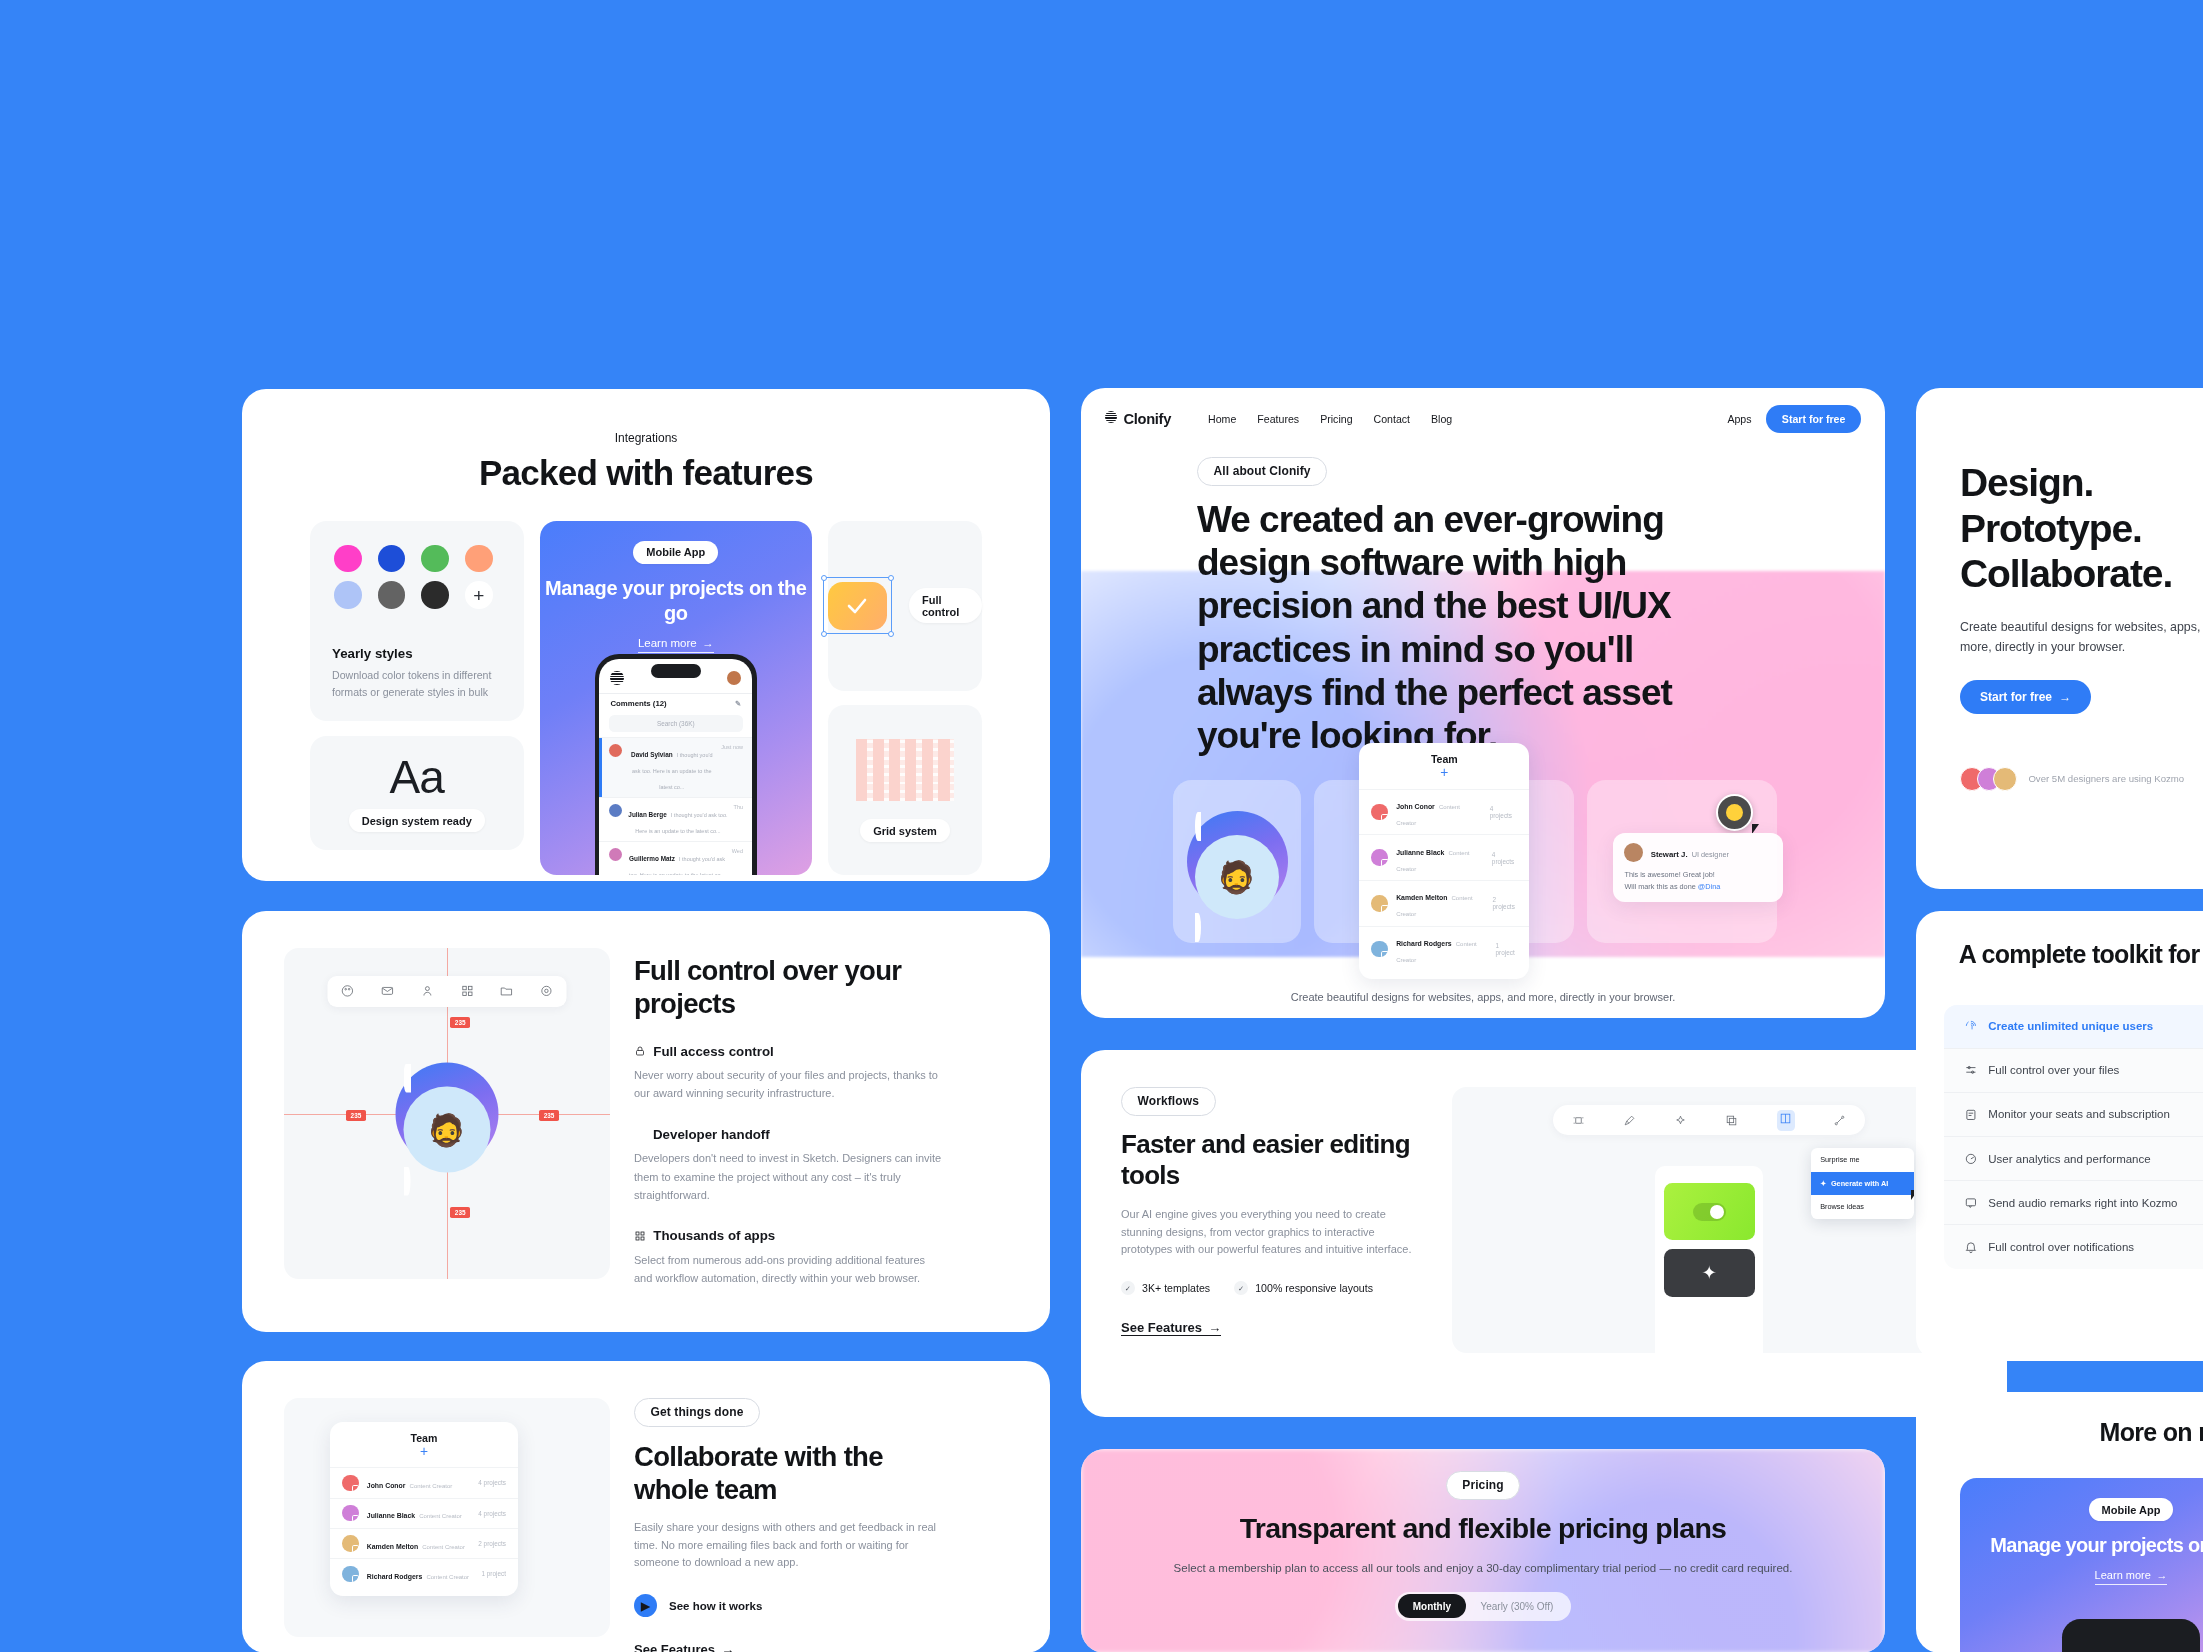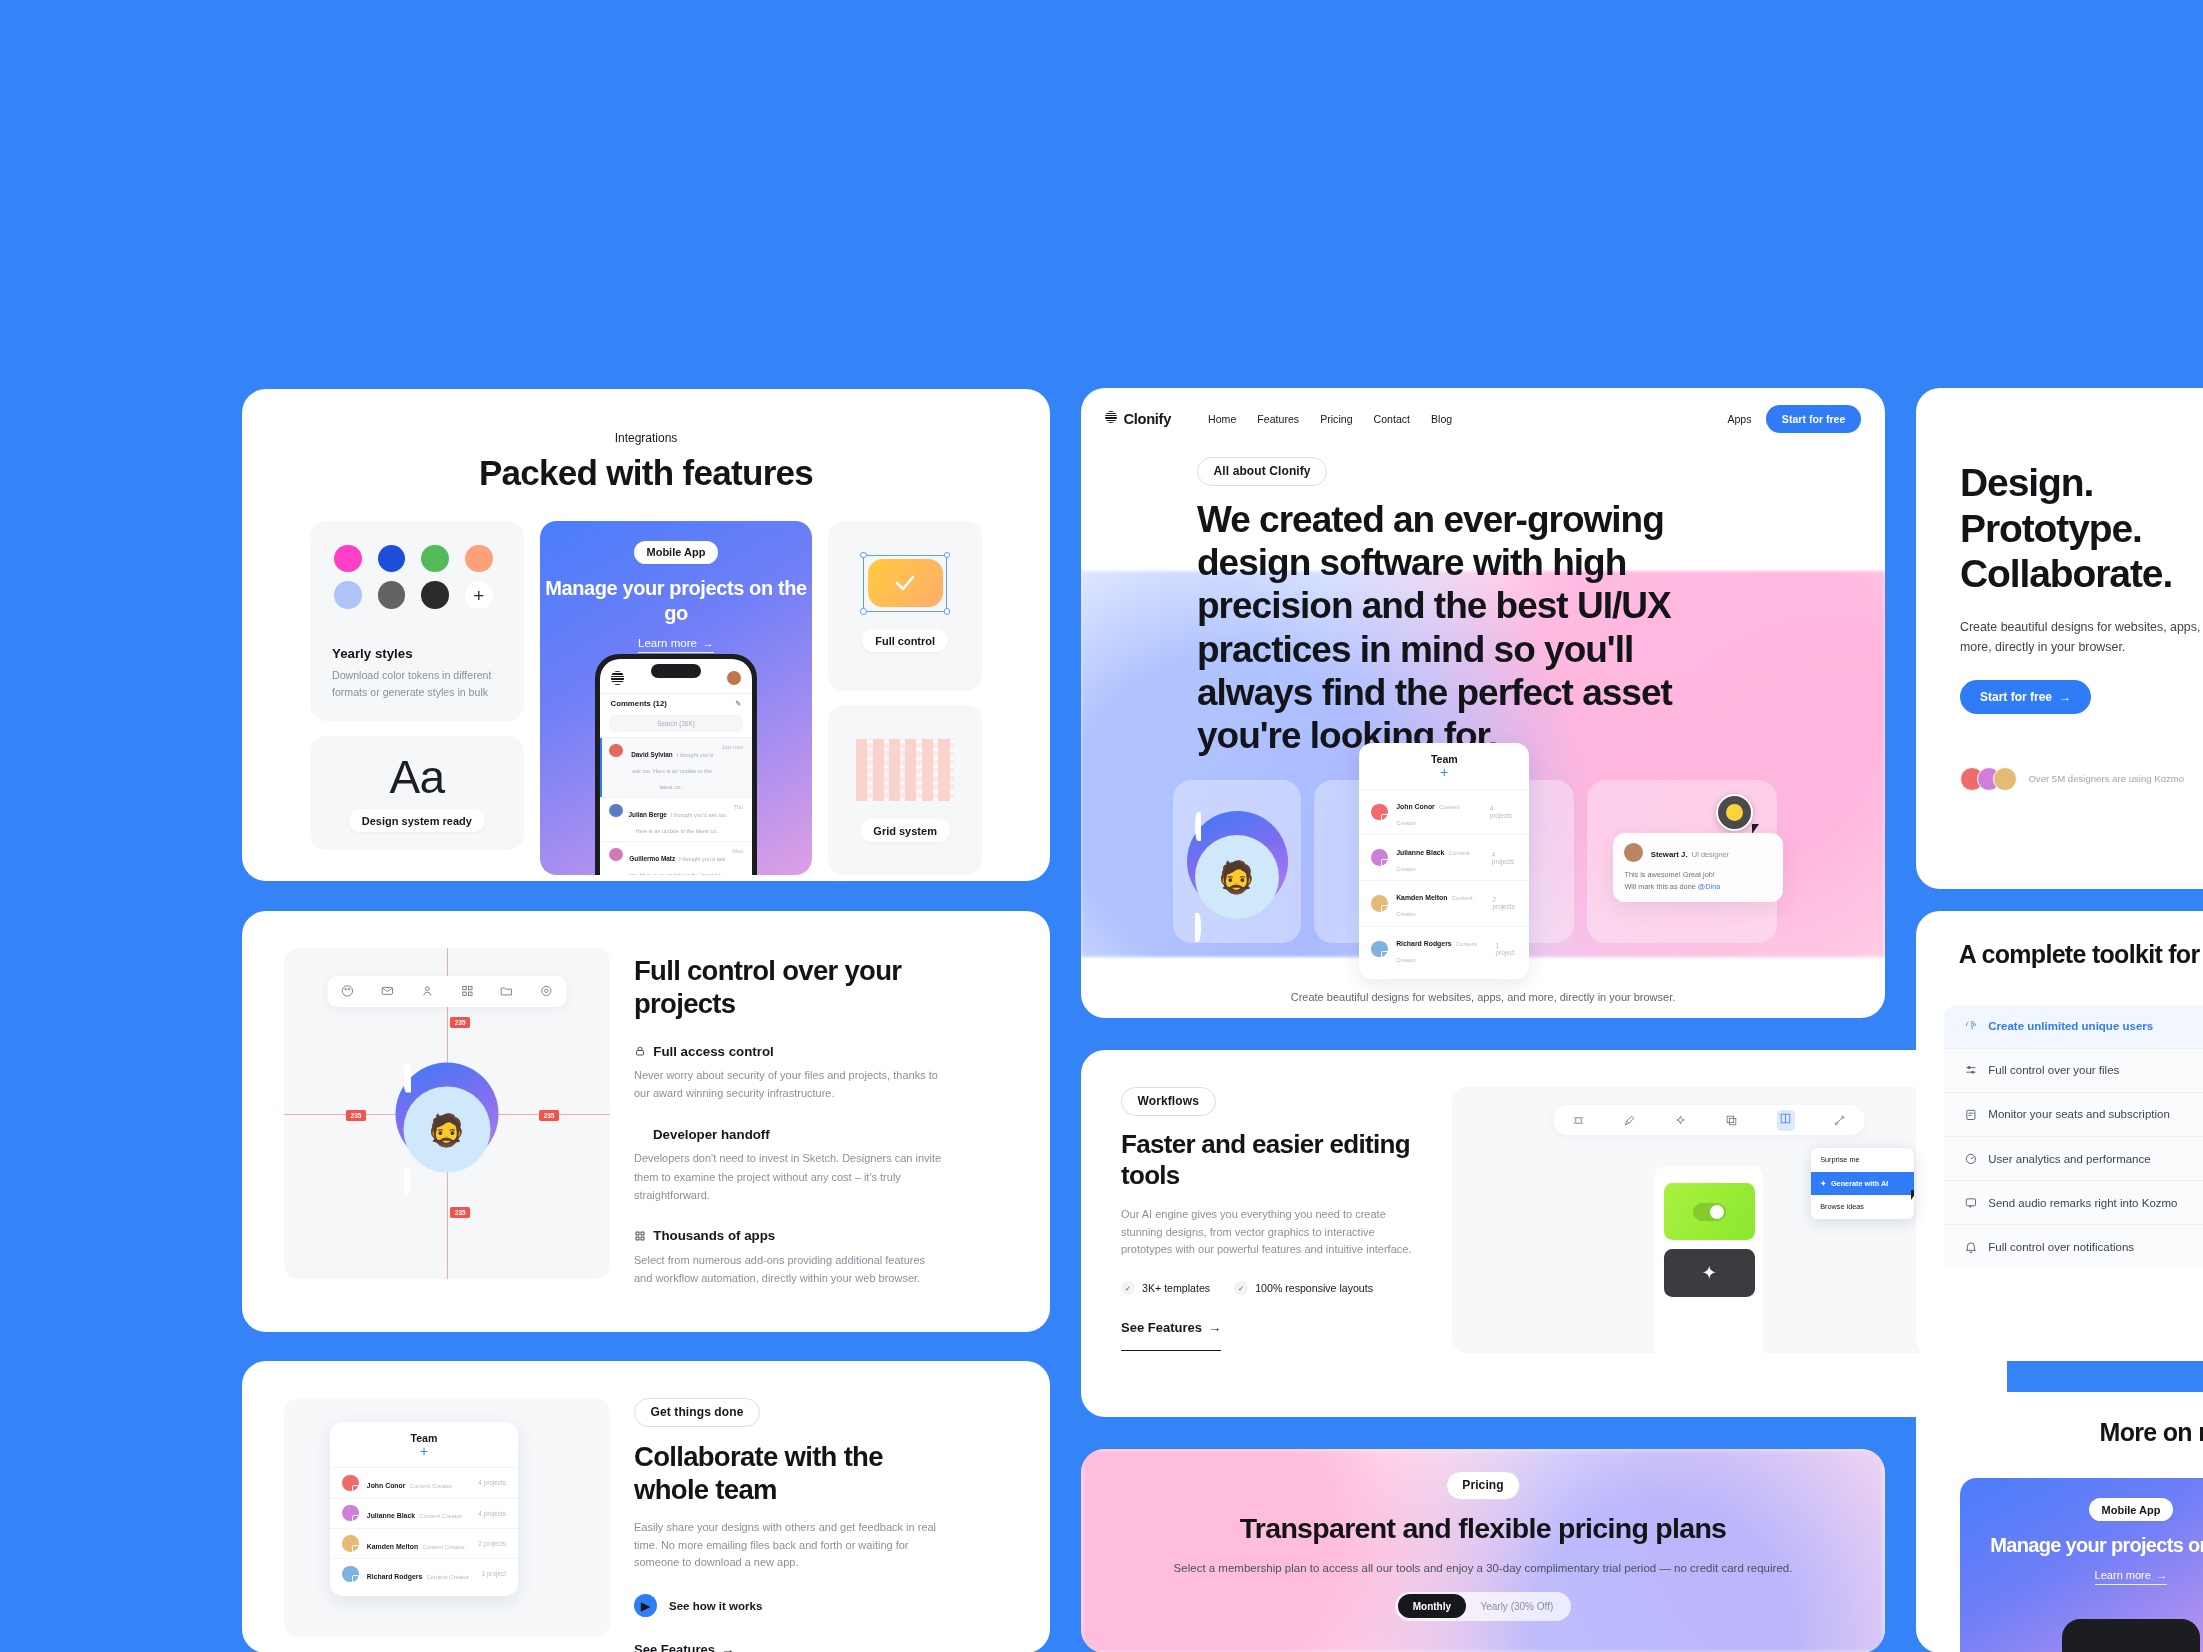--- a/index.html
+++ b/index.html
@@ -36,21 +36,21 @@
     color:#15171c; padding: 5.5px 13px; display:inline-block;
     box-shadow: 0 0.9px 2.8px rgba(0,0,0,.05);
   }
   .btn-blue {
     background:#2f7cf6; color:#fff; border-radius:917px; border:none;
     font-size:12px; font-weight:700; padding:10px 20px; cursor:pointer;
     display:inline-flex; align-items:center; gap:7.3px;
   }
   .link-underline {
     font-size:13px; font-weight:700; color:#15171c;
-    border-bottom:1.5px solid #15171c; padding-bottom:15px;
+    border-bottom:1.5px solid #15171c; padding-bottom:0;
     display:inline-flex; gap:6.4px; align-items:center; cursor:pointer;
   }
 
   
   #panelA { left: 242px; top: 389px; width: 808px; height: 492px; }
   .pa-head { text-align:center; padding-top: 42px; }
   .pa-head .eyebrow { display:block; margin-bottom: 8.3px; }
   .pa-head h2 { font-size: 35px; }
   .pa-grid { display:flex; gap: 16.5px; padding: 27.5px 68px 0 68px; }
   .pa-col { display:flex; flex-direction:column; gap: 14.7px; }
@@ -96,21 +96,21 @@
                color:#a9aeb8; padding:4.6px 7.3px; }
   .ph-item { display:flex; gap:5.5px; padding:5.5px 9.2px; border-top:0.9px solid #f0f2f4; position:relative;}
   .ph-item.sel { background:#f7f9fb; }
   .ph-item.sel:before { content:''; position:absolute; left:0; top:0; bottom:0; width:2.3px; background:#2f7cf6; }
   .ph-dot { width:13.8px; height:13.8px; border-radius:50%; flex:0 0 auto; }
   .ph-txt { flex:1; }
   .ph-name { font-size:6.4px; font-weight:700; color:#15171c; }
   .ph-msg { font-size:5.5px; color:#a9aeb8; line-height:1.5; margin-top:1.8px; }
   .ph-time { font-size:5.5px; color:#b6bbc4; }
 
-  .fc-card { height: 170px; position:relative; display:flex; flex-direction:column;
+  .fc-card { height: 170px; position:relative; display:flex; flex-direction:row;
              align-items:center; justify-content:center; gap:22px; }
   .fc-sel { position:relative; width: 75px; height:48px; }
   .fc-rect { position:absolute; inset:0; border-radius:14.7px;
              background:linear-gradient(125deg,#ffc940,#ffae6b); }
   .fc-box { position:absolute; inset:-4.6px; border:1.3px solid #5b9df9; }
   .fc-h { position:absolute; width:6.4px; height:6.4px; border-radius:50%; background:#fff;
           border:1.3px solid #5b9df9; }
   .grid-card { height: 170px; display:flex; flex-direction:column;
                align-items:center; justify-content:center; gap:18.4px; }
   .grid-vis { width: 98px; height: 62px;

